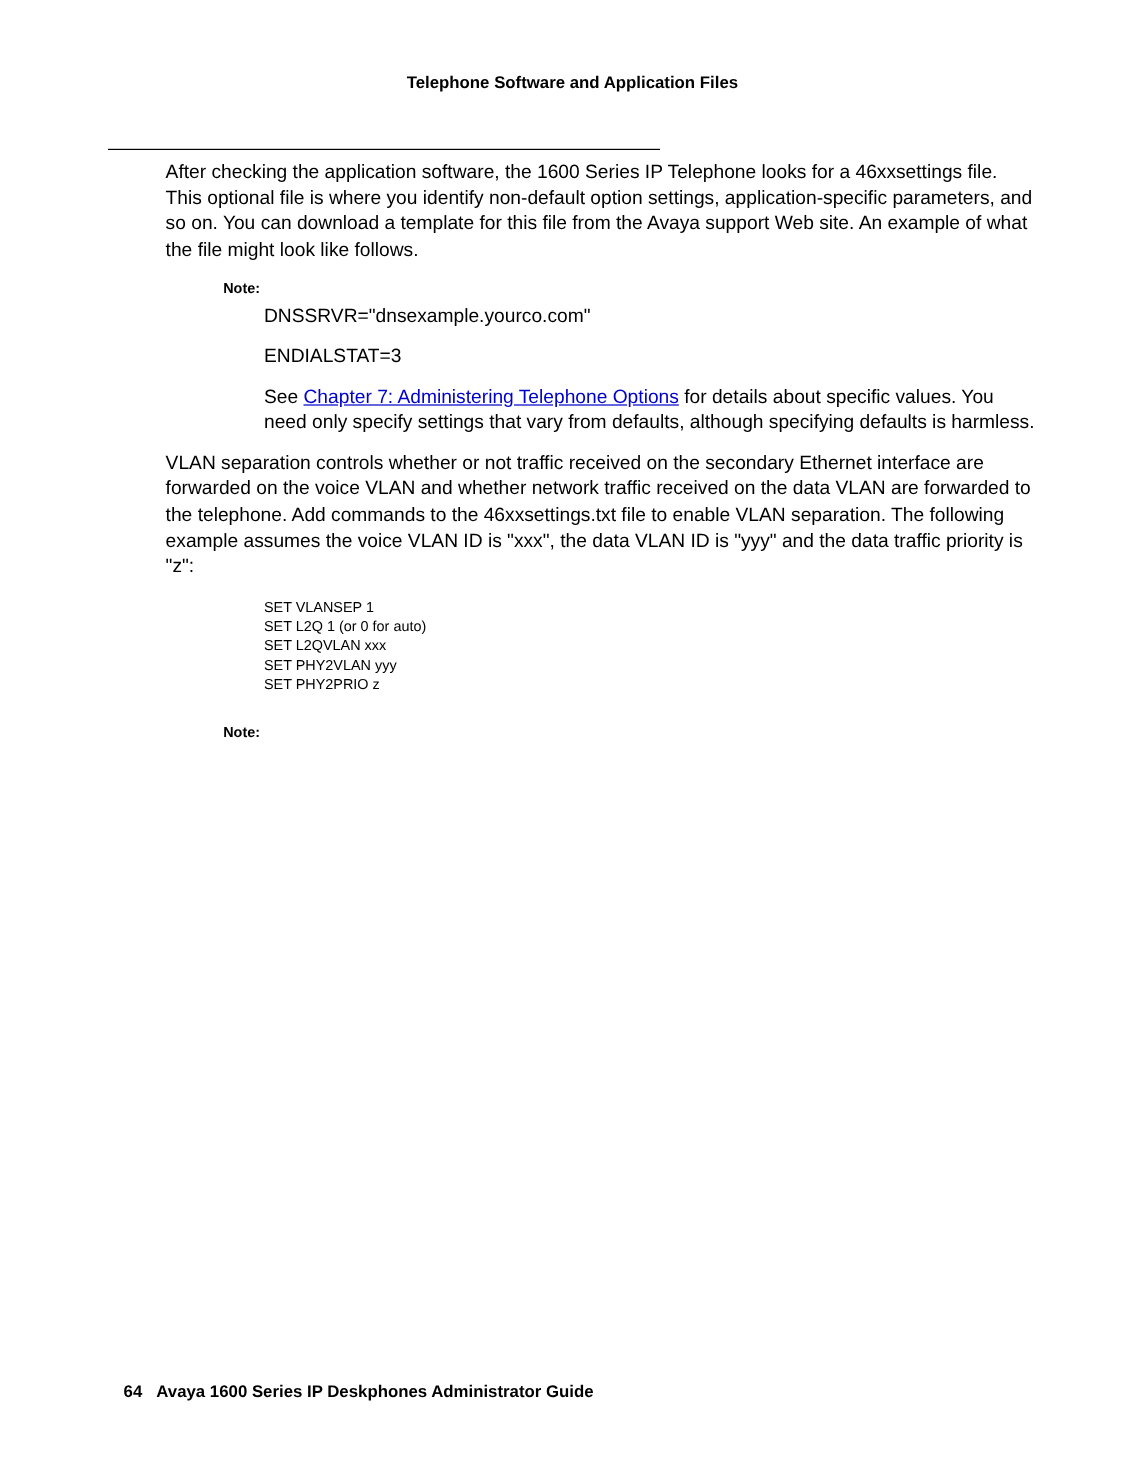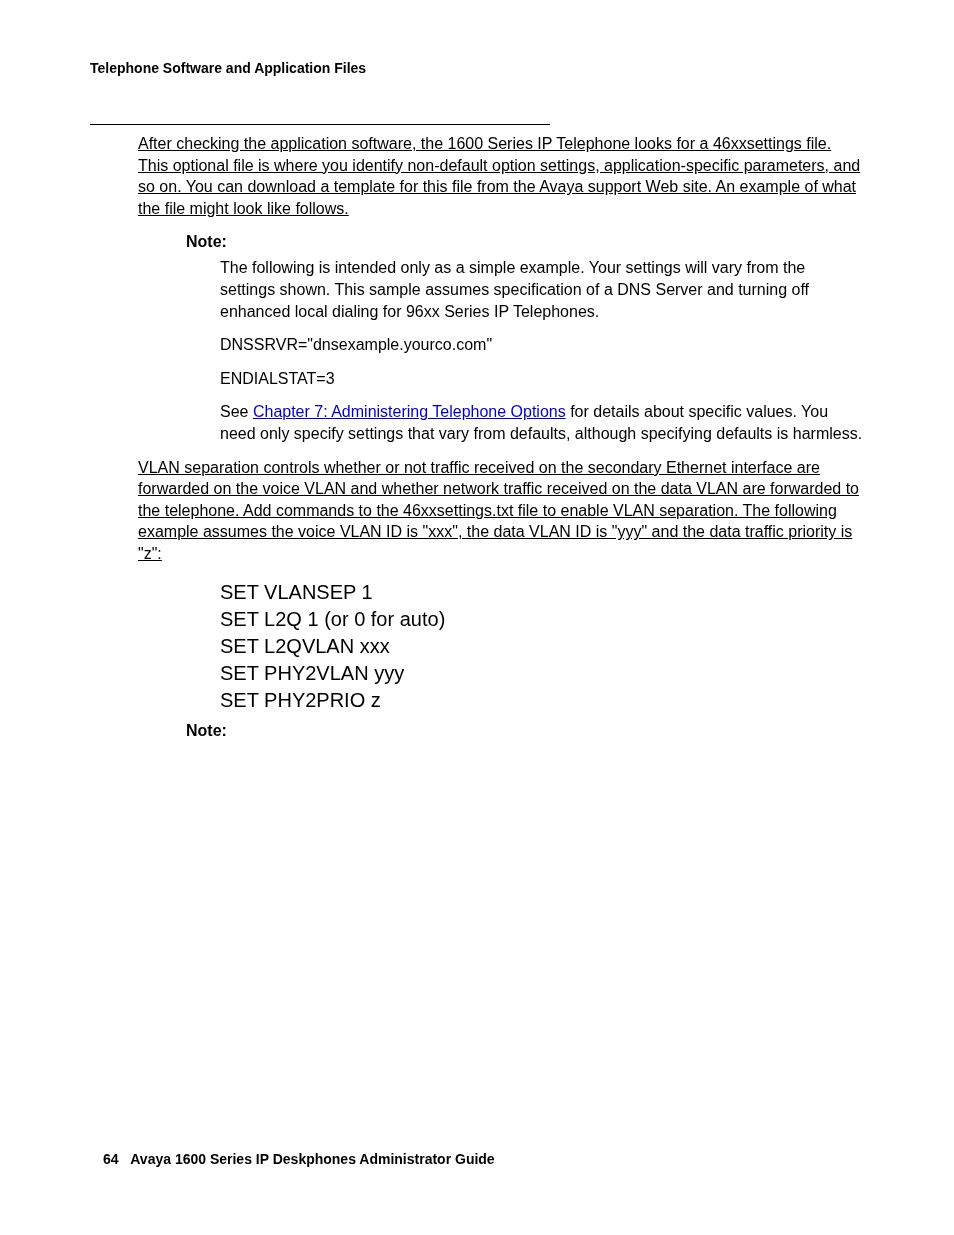--- a/index.html
+++ b/index.html
@@ -12,56 +12,56 @@
     color: #000;
   }
   .page {
     padding: 60px 90px 0 90px;
     box-sizing: border-box;
   }
   .running-header {
     font-size: 14px;
     font-weight: bold;
     margin-bottom: 48px;
+    text-align: center;
   }
   .section-rule {
     border-top: 1.5px solid #000;
     width: 460px;
     margin-bottom: 8px;
   }
   h1.section-title {
     font-size: 25px;
     font-weight: bold;
     margin: 0 0 22px 0;
   }
   .body-text {
     font-size: 16px;
     line-height: 1.35;
     margin: 0 0 14px 0;
-    text-decoration: underline;
   }
   .indent-1 {
     margin-left: 48px;
   }
   .note-label {
     font-weight: bold;
-    font-size: 16px;
+    font-size: 12px;
     margin: 0 0 6px 0;
     margin-left: 96px;
   }
   .note-body {
     font-size: 16px;
     line-height: 1.35;
     margin: 0 0 12px 0;
     margin-left: 130px;
   }
   .code-lines {
-    font-size: 20px;
+    font-size: 12px;
     line-height: 1.35;
-    margin: 0 0 8px 0;
+    margin: 0 0 24px 0;
     margin-left: 130px;
     white-space: pre-line;
   }
   a.xref {
     color: #0000cc;
     text-decoration: underline;
   }
   .footer {
     position: absolute;
     bottom: 68px;
@@ -75,21 +75,20 @@
 
 <div class="page">
 
   <div class="running-header">Telephone Software and Application Files</div>
 
   <div class="section-rule"></div>
 
   <p class="body-text indent-1">After checking the application software, the 1600 Series IP Telephone looks for a 46xxsettings file. This optional file is where you identify non-default option settings, application-specific parameters, and so on. You can download a template for this file from the Avaya support Web site. An example of what the file might look like follows.</p>
 
   <p class="note-label">Note:</p>
-  <p class="note-body">The following is intended only as a simple example. Your settings will vary from the settings shown. This sample assumes specification of a DNS Server and turning off enhanced local dialing for 96xx Series IP Telephones.</p>
 
   <p class="note-body">DNSSRVR="dnsexample.yourco.com"</p>
   <p class="note-body">ENDIALSTAT=3</p>
 
   <p class="note-body">
     <span>See </span><a href="#" class="xref">Chapter 7: Administering Telephone Options</a><span> for details about specific values. You need only specify settings that vary from defaults, although specifying defaults is harmless.</span>
   </p>
 
   <p class="body-text indent-1">VLAN separation controls whether or not traffic received on the secondary Ethernet interface are forwarded on the voice VLAN and whether network traffic received on the data VLAN are forwarded to the telephone. Add commands to the 46xxsettings.txt file to enable VLAN separation. The following example assumes the voice VLAN ID is "xxx", the data VLAN ID is "yyy" and the data traffic priority is "z":</p>
 

